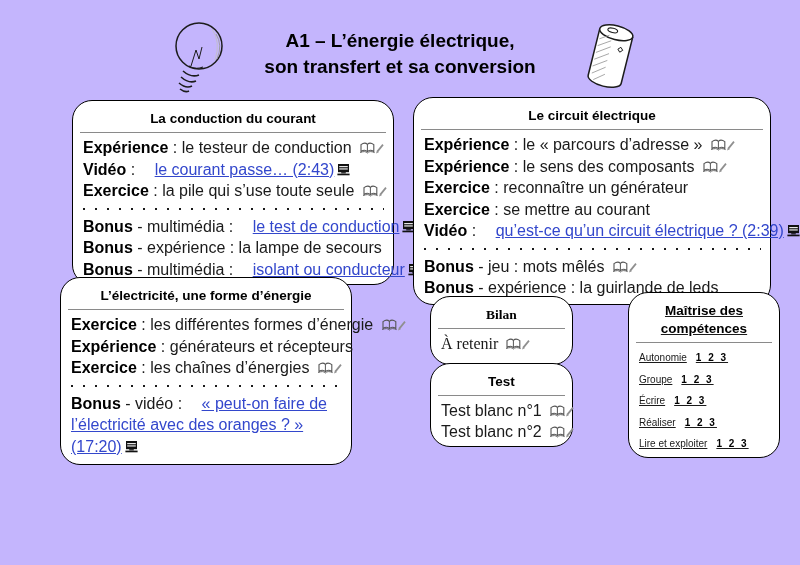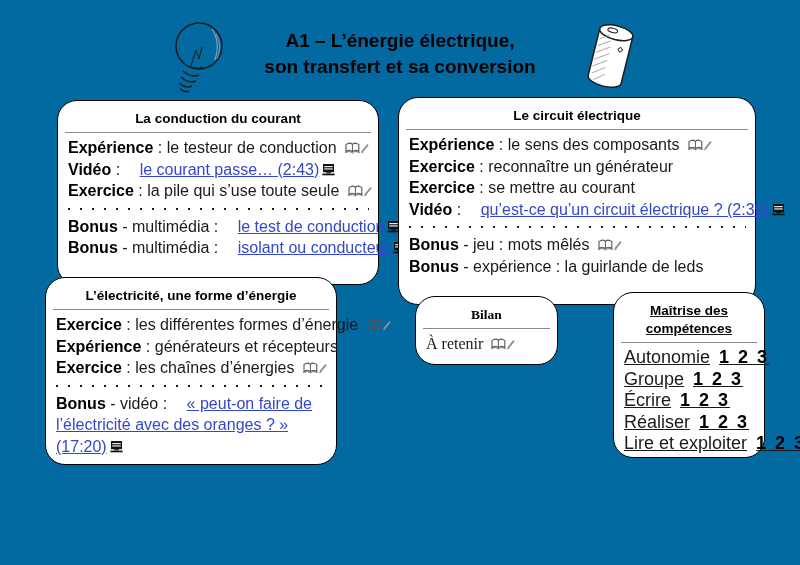--- a/index.html
+++ b/index.html
@@ -1,44 +1,44 @@
 <!DOCTYPE html>
 <html><head>
 <meta charset="utf-8">
 <style>
   html,body{margin:0;padding:0;background:#fff;}
-  .page{position:relative;width:800px;height:565px;background:#0369a1;overflow:hidden;
+  .page{position:relative;width:800px;height:565px;background:#c4b5fd;overflow:hidden;
         font-family:"Liberation Sans",sans-serif;color:#1a1a1a;}
 
   
   .title{position:absolute;left:200px;top:28px;width:400px;text-align:center;
          font-weight:bold;font-size:19px;line-height:26px;color:#000;}
   .sketch{position:absolute;}
 
   
-  .box{position:absolute;background:#fff;border:1.5px solid #000;border-radius:20px;box-sizing:border-box;}
+  .box{position:absolute;background:#fff;border:1.5px solid #000;border-radius:20px;box-sizing:border-box;margin-left:15px;}
   .btitle{font-weight:bold;font-size:13.5px;text-align:center;padding-top:9px;line-height:18px;color:#000;}
   .bsep{height:1px;background:#8a8a8a;margin:4px 7px 2px 7px;}
   .body{padding:2px 9px 0 10px;}
   .li{margin:0;padding:0;line-height:21.5px;font-size:16px;white-space:nowrap;}
   .li.wrap{white-space:normal;}
   .lbl{font-weight:bold;color:#000;}
   .lnk{color:#3347cc;text-decoration:underline;cursor:pointer;padding-left:15px;}
   .dots{height:14px;background:repeating-linear-gradient(to right,#1a1a1a 0 2px,transparent 2px 12px);
         background-size:100% 2px;background-position:0 6px;background-repeat:no-repeat;}
 
   #box-conduction{left:57px;top:100px;width:322px;height:185px;z-index:1;}
   #box-circuit{left:398px;top:97px;width:358px;height:208px;z-index:1;}
   #box-energie{left:45px;top:277px;width:292px;height:188px;z-index:2;}
   #box-bilan{left:415px;top:296px;width:143px;height:69px;z-index:3;font-family:Liberation Serif, serif;}
   #box-test{left:415px;top:363px;width:143px;height:84px;z-index:3;}
   #box-comp{left:613px;top:292px;width:152px;height:166px;z-index:3;text-decoration:underline;}
 
   #box-bilan .li,#box-test .li{line-height:21px;}
-  .crow{margin:0;line-height:21.5px;font-size:18px;white-space:nowrap;}
+  .crow{margin:0;line-height:21.5px;font-size:10px;white-space:nowrap;}
   .nums{font-weight:bold;margin-left:9px;letter-spacing:2px;color:#000;}
 
   
   .ic{vertical-align:-2px;margin-left:3px;}
   .bp{width:25px;height:14px;}
   .sc{width:13px;height:13px;vertical-align:-1px;}
 </style>
 </head>
 <body>
 
@@ -112,30 +112,34 @@
       <p class="li"><b class="lbl">Vidéo</b><span> : </span><a class="lnk">le courant passe… (2:43)</a><svg class="ic sc">
             <use href="#i-sc"></use>
           </svg></p>
       <p class="li"><b class="lbl">Exercice</b><span> : la pile qui s’use toute seule </span><svg class="ic bp">
             <use href="#i-bp"></use>
           </svg></p>
       <div class="dots"></div>
       <p class="li"><b class="lbl">Bonus</b><span> - multimédia : </span><a class="lnk">le test de conduction</a><svg class="ic sc">
             <use href="#i-sc"></use>
           </svg></p>
+      <p class="li"><b class="lbl">Bonus</b><span> - expérience : la lampe de secours</span></p>
       <p class="li"><b class="lbl">Bonus</b><span> - multimédia : </span><a class="lnk">isolant ou conducteur</a><svg class="ic sc">
             <use href="#i-sc"></use>
           </svg></p>
     </div>
   </div>
 
   <div class="box" id="box-circuit">
     <div class="btitle">Le circuit électrique</div>
     <div class="bsep"></div>
     <div class="body">
+      <p class="li"><b class="lbl">Expérience</b><span> : le « parcours d’adresse » </span><svg class="ic bp">
+            <use href="#i-bp"></use>
+          </svg></p>
       <p class="li"><b class="lbl">Expérience</b><span> : le sens des composants </span><svg class="ic bp">
             <use href="#i-bp"></use>
           </svg></p>
       <p class="li"><b class="lbl">Exercice</b><span> : reconnaître un générateur</span></p>
       <p class="li"><b class="lbl">Exercice</b><span> : se mettre au courant</span></p>
       <p class="li"><b class="lbl">Vidéo</b><span> : </span><a class="lnk">qu’est-ce qu’un circuit électrique ? (2:39)</a><svg class="ic sc">
             <use href="#i-sc"></use>
           </svg></p>
       <div class="dots"></div>
       <p class="li"><b class="lbl">Bonus</b><span> - jeu : mots mêlés </span><svg class="ic bp">
@@ -166,20 +170,32 @@
   <div class="box" id="box-bilan">
     <div class="btitle">Bilan</div>
     <div class="bsep"></div>
     <div class="body">
       <p class="li"><span>À retenir </span><svg class="ic bp">
             <use href="#i-bp"></use>
           </svg></p>
     </div>
   </div>
 
+  <div class="box" id="box-test">
+    <div class="btitle">Test</div>
+    <div class="bsep"></div>
+    <div class="body">
+      <p class="li"><span>Test blanc n°1 </span><svg class="ic bp">
+            <use href="#i-bp"></use>
+          </svg></p>
+      <p class="li"><span>Test blanc n°2 </span><svg class="ic bp">
+            <use href="#i-bp"></use>
+          </svg></p>
+    </div>
+  </div>
 
   <div class="box" id="box-comp">
     <div class="btitle">
       <div>Maîtrise des</div>
       <div>compétences</div>
     </div>
     <div class="bsep"></div>
     <div class="body">
       <p class="crow"><span>Autonomie</span><span class="nums">1 2 3</span></p>
       <p class="crow"><span>Groupe</span><span class="nums">1 2 3</span></p>

